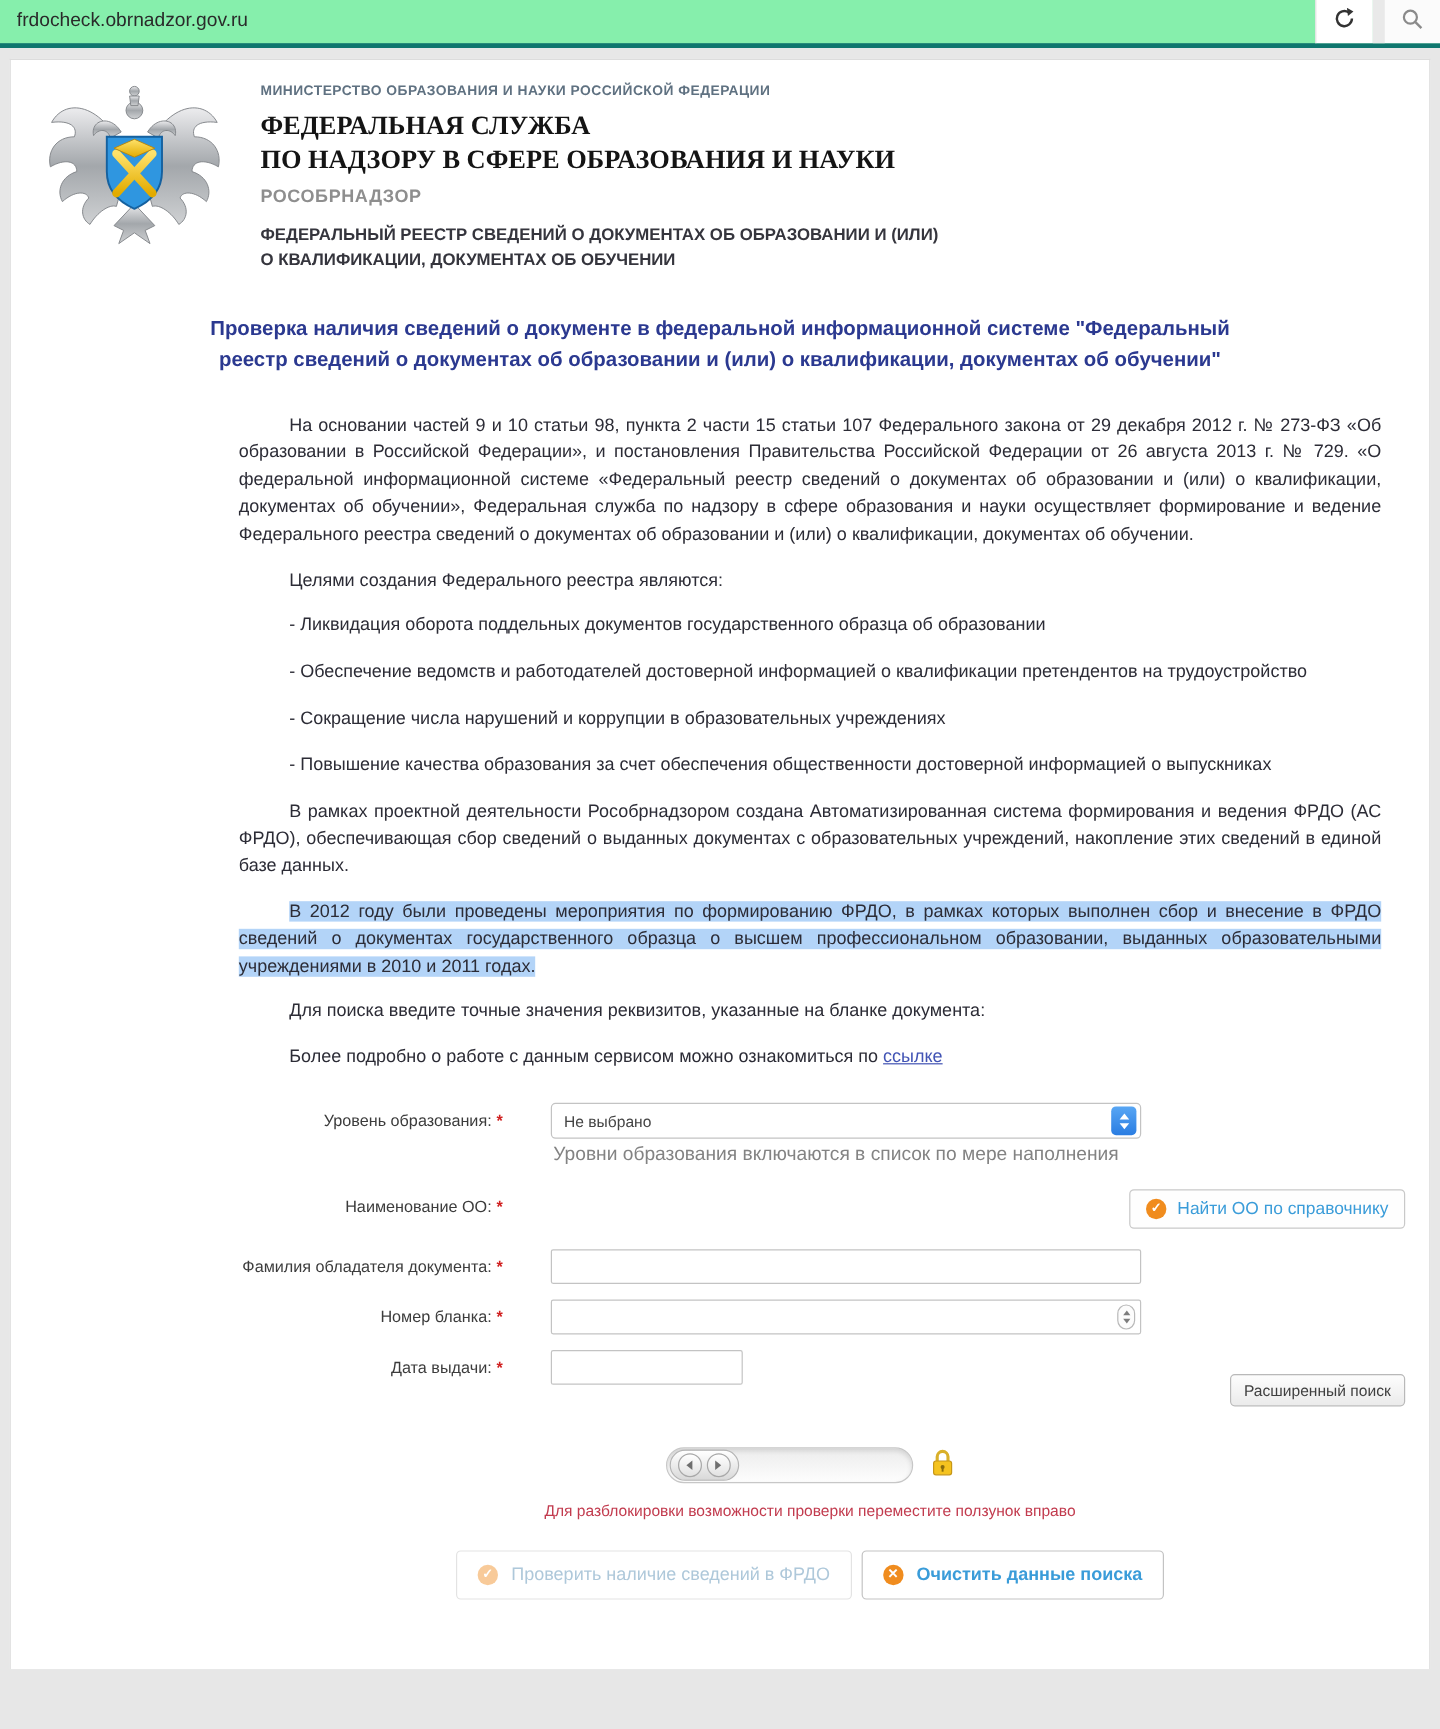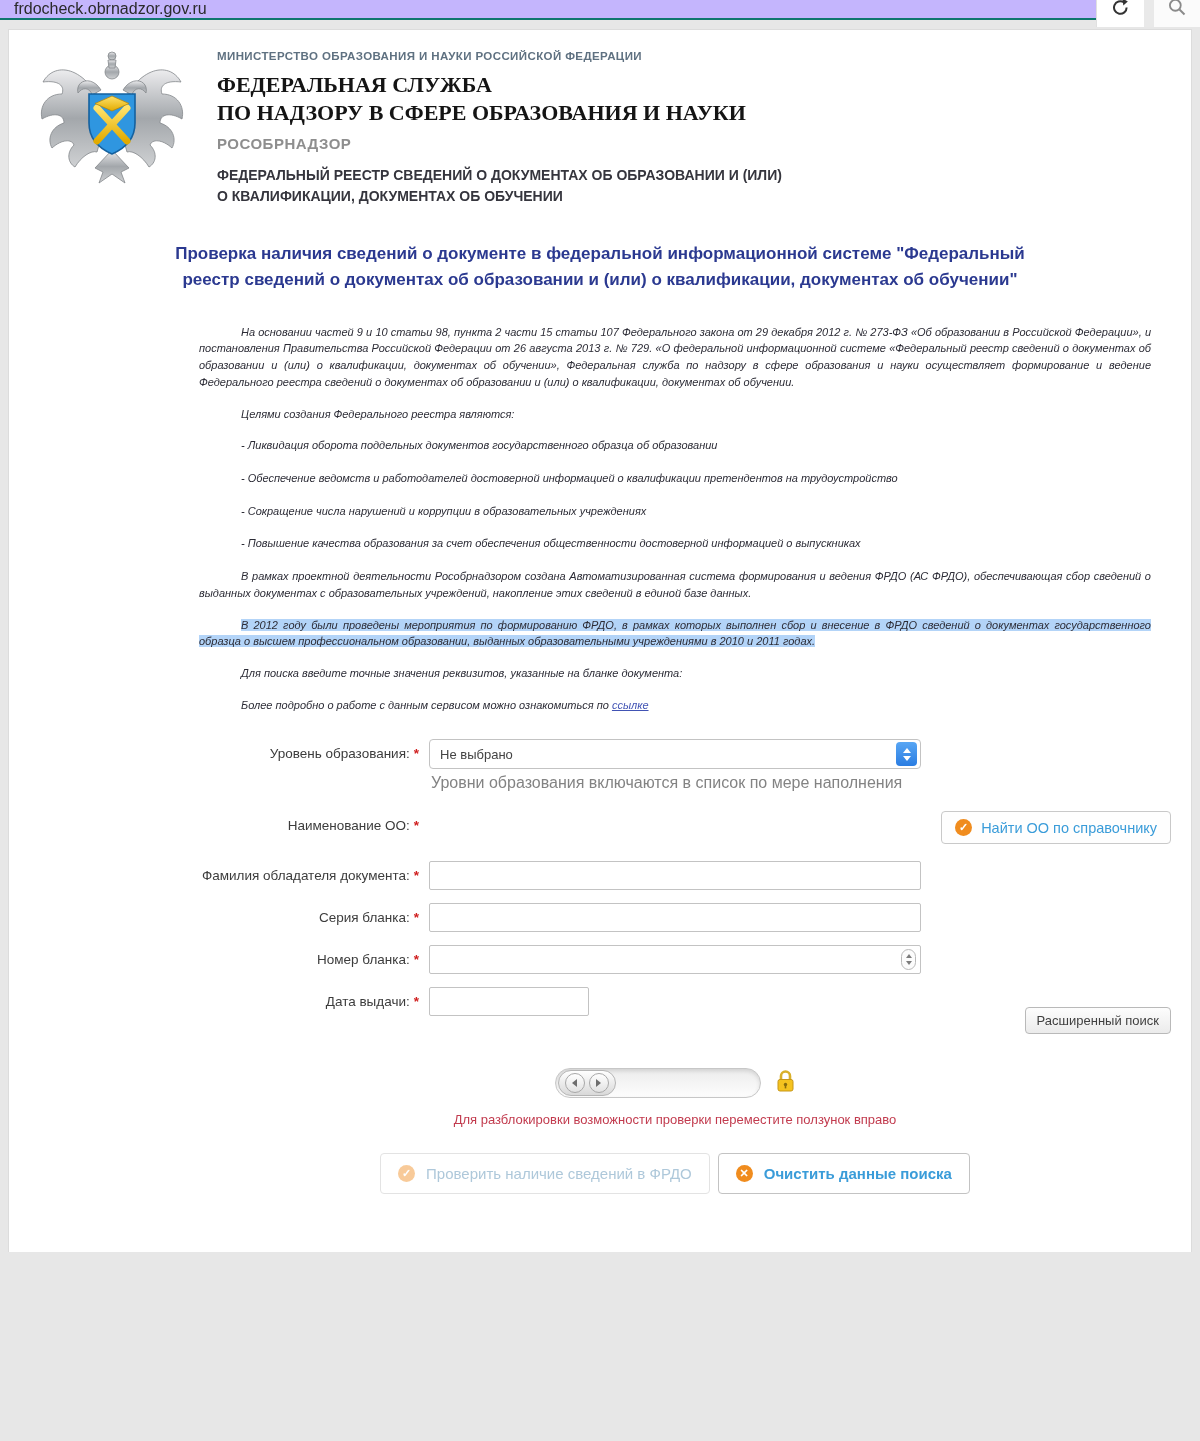--- a/index.html
+++ b/index.html
@@ -4,22 +4,22 @@
 <style>
   * { box-sizing: border-box; margin: 0; padding: 0; }
   html,body { width: 1200px; }
   body {
     background: #e7e7e7;
     font-family: "Liberation Sans", sans-serif;
     color: #2c2c36;
   }
   
   .browser-bar {
-    height: 20px; background: #c4b5fd; display: flex; align-items: center;
-    border-bottom: 2px solid #0f766e;
+    height: 40px; background: #86efac; display: flex; align-items: center;
+    border-bottom: 4px solid #0f766e;
   }
   .url-text { flex: 1; padding-left: 14px; font-size: 16px; color: #2a2a2a; }
   .chrome-btn {
     width: 48px; height: 36px; display: flex; align-items: center; justify-content: center;
     border-left: 1px solid #e0e0e0; background: #fff; cursor: pointer;
   }
   .chrome-btn.search-area { background: #fbfbfb; border-left: 10px solid #e9e9e9; width: 56px; }
 
   
   .page {
@@ -42,30 +42,30 @@
 
   
   .page-title {
     width: 910px; margin: 34px auto 0; text-align: center;
     color: #2b3990; font-size: 17px; font-weight: bold; line-height: 1.55;
   }
 
   
   .doc-col { margin: 30px 40px 0 190px; }
   .doc-col p {
-    font-size: 11px; line-height: 1.52; text-align: justify;
-    text-indent: 42px; margin-bottom: 15px; color: #2c2c36; font-style: italic;
+    font-size: 15px; line-height: 1.52; text-align: justify;
+    text-indent: 42px; margin-bottom: 15px; color: #2c2c36;
   }
   .doc-col p.goal { margin-bottom: 16px; }
   .hl { background: #b3d4f8; }
   a.doc-link { color: #4153b4; text-decoration: underline; cursor: pointer; }
 
   
   .frdo-form { margin: 26px 20px 0 10px; }
-  .form-row { display: flex; align-items: flex-start; margin-bottom: 13px; }
+  .form-row { display: flex; align-items: flex-start; margin-bottom: 13px; gap: 30px; }
   .form-label {
     width: 400px; text-align: right; font-size: 13.5px; color: #3c3c3c;
     padding-top: 7px; flex: 0 0 400px;
   }
   .req { color: #d02020; font-weight: bold; margin-left: 4px; }
   .field-col { margin-left: 10px; }
   .text-input {
     width: 492px; height: 29px; border: 1px solid #c3c3c3; border-radius: 2px;
     background: #fff; font-size: 14px; padding: 0 8px; color: #333; outline: none;
   }
@@ -257,24 +257,20 @@
         <span class="icon-circle">✓</span>
         <span>Найти ОО по справочнику</span>
       </button>
     </div>
 
     <div class="form-row" style="margin-top:17px;">
       <div class="form-label"><span>Фамилия обладателя документа:</span><span class="req">*</span></div>
       <div class="field-col"><input class="text-input" type="text" style=""></div>
     </div>
 
-    <div class="form-row">
-      <div class="form-label"><span>Серия бланка:</span><span class="req">*</span></div>
-      <div class="field-col"><input class="text-input" type="text" style=""></div>
-    </div>
 
     <div class="form-row">
       <div class="form-label"><span>Номер бланка:</span><span class="req">*</span></div>
       <div class="field-col">
         <span class="input-wrap">
           <input class="text-input" type="text" style="">
           <span class="num-spinner">
               <span class="tri-up"></span>
               <span class="tri-down"></span>
             </span>

